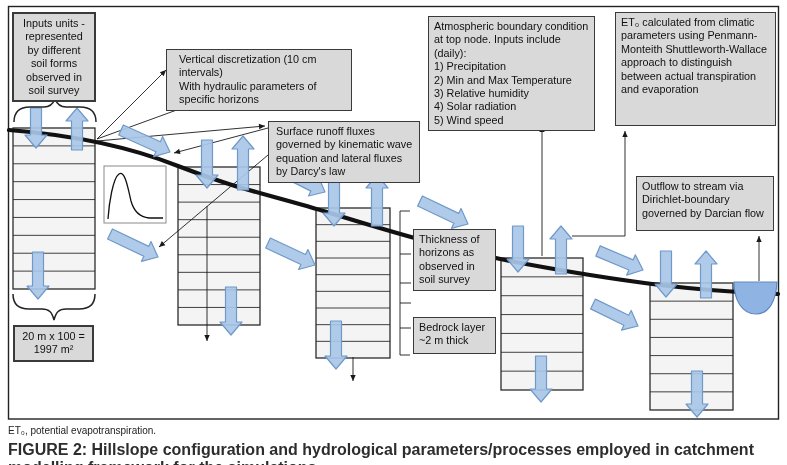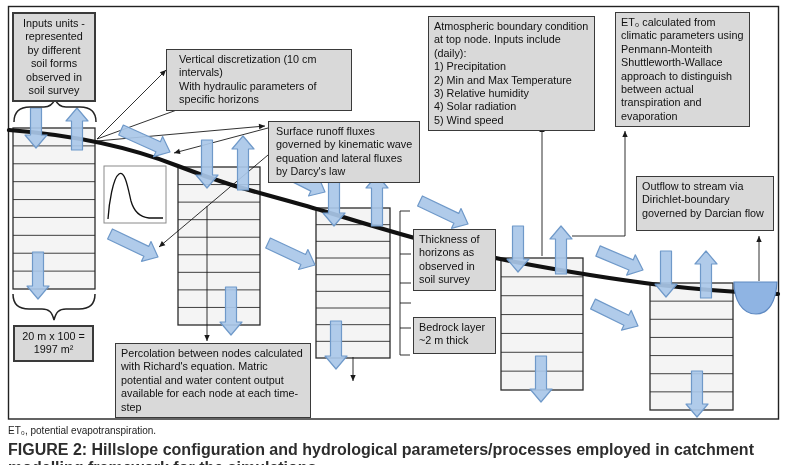--- a/index.html
+++ b/index.html
@@ -128,29 +128,28 @@
 
   <div class="gbox" style="left:268px;top:121px;width:152px;min-height:44px;padding-left:7px;">Surface runoff fluxes governed by kinematic wave equation and lateral fluxes by Darcy's law</div>
 
   <div class="gbox" style="left:428px;top:16px;width:167px;min-height:107px;">Atmospheric boundary condition at top node. Inputs include (daily):
 1) Precipitation
 2) Min and Max Temperature
 3) Relative humidity
 4) Solar radiation
 5) Wind speed</div>
 
-  <div class="gbox" style="left:615px;top:12px;width:135px;min-height:114px;">ET₀ calculated from climatic parameters using Penmann-Monteith Shuttleworth-Wallace approach to distinguish between actual transpiration and evaporation</div>
+  <div class="gbox" style="left:615px;top:12px;width:161px;min-height:114px;">ET₀ calculated from climatic parameters using Penmann-Monteith Shuttleworth-Wallace approach to distinguish between actual transpiration and evaporation</div>
 
   <div class="gbox" style="left:636px;top:176px;width:138px;min-height:55px;">Outflow to stream via Dirichlet-boundary governed by Darcian flow</div>
 
   <div class="gbox" style="left:413px;top:229px;width:83px;min-height:60px;">Thickness of horizons as observed in soil survey</div>
 
   <div class="gbox" style="left:413px;top:317px;width:83px;min-height:37px;">Bedrock layer ~2 m thick</div>
 
   <div class="gbox thick center" style="left:13px;top:325px;width:81px;min-height:36px;">20 m x 100 = 1997 m²</div>
 
-  <div class="gbox" style="left:115px;top:343px;width:196px;min-height:68px;">Percolation between nodes calculated with Richard's equation. Matric potential and water content output available for each node at each time-step</div>
 
 
   <div class="note">ET₀, potential evapotranspiration.</div>
   <div class="caption">FIGURE 2: Hillslope configuration and hydrological parameters/processes employed in catchment modelling framework for the simulations.</div>
 
 </div>
 
 </body></html>

